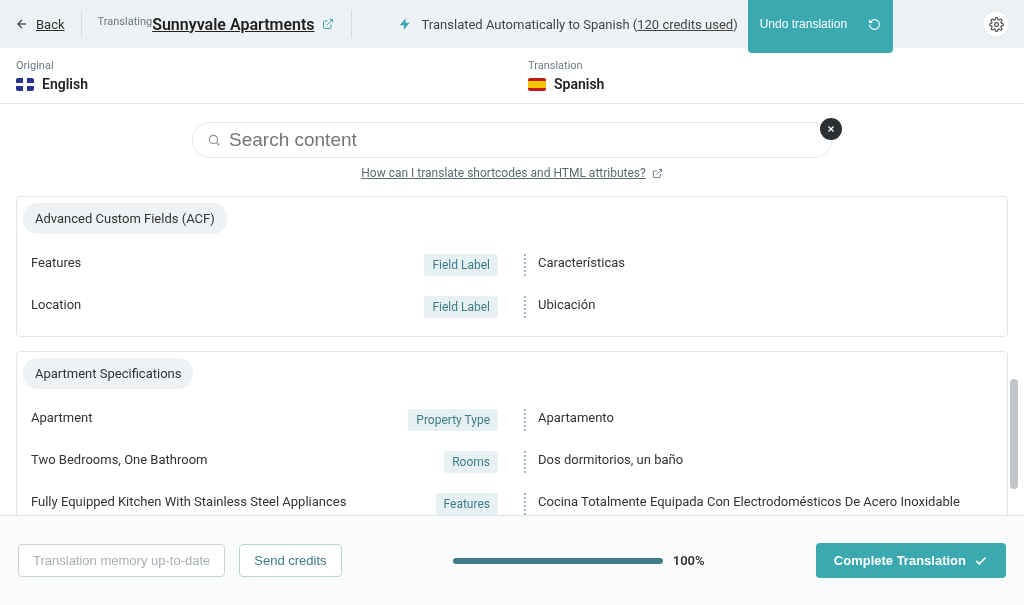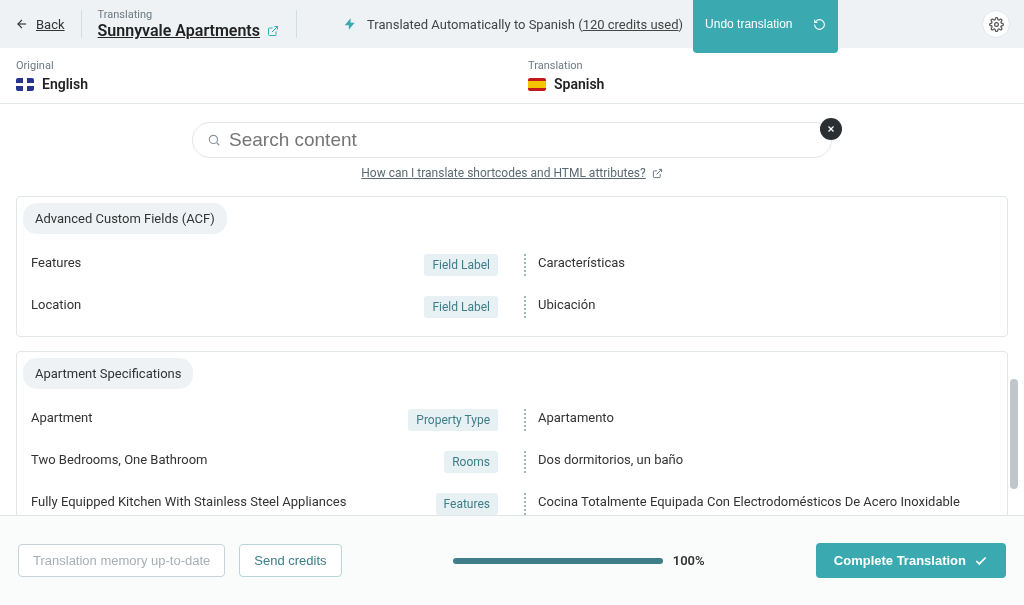--- a/index.html
+++ b/index.html
@@ -32,21 +32,21 @@
     text-decoration: underline;
     cursor: pointer;
   }
   .back-arrow {
     width: 16px; height: 16px;
     display: inline-flex; align-items: center; justify-content: center;
   }
   .vdiv {
     width: 1px; height: 28px; background: #d6dde1; margin: 0 16px;
   }
-  .title-block { display: flex; flex-direction: column; }
+  .title-block { display: flex; flex-direction: row; }
   .title-label { font-size: 11px; color: #6b7a82; }
   .title-row { display: flex; align-items: center; gap: 6px; }
   .title-link {
     font-size: 16px; font-weight: 600; color: #222; text-decoration: underline;
   }
   .ext-icon { color: #3aa9b0; width:14px; height:14px; display:inline-flex; align-items:center; justify-content:center; }
 
   .auto-block { display:flex; align-items:center; gap:10px; margin-left: 30px; }
   .bolt-icon { color:#3aa9b0; width:14px; height:14px; display:inline-flex; align-items:center; justify-content:center; }
   .auto-text { color:#444; }

